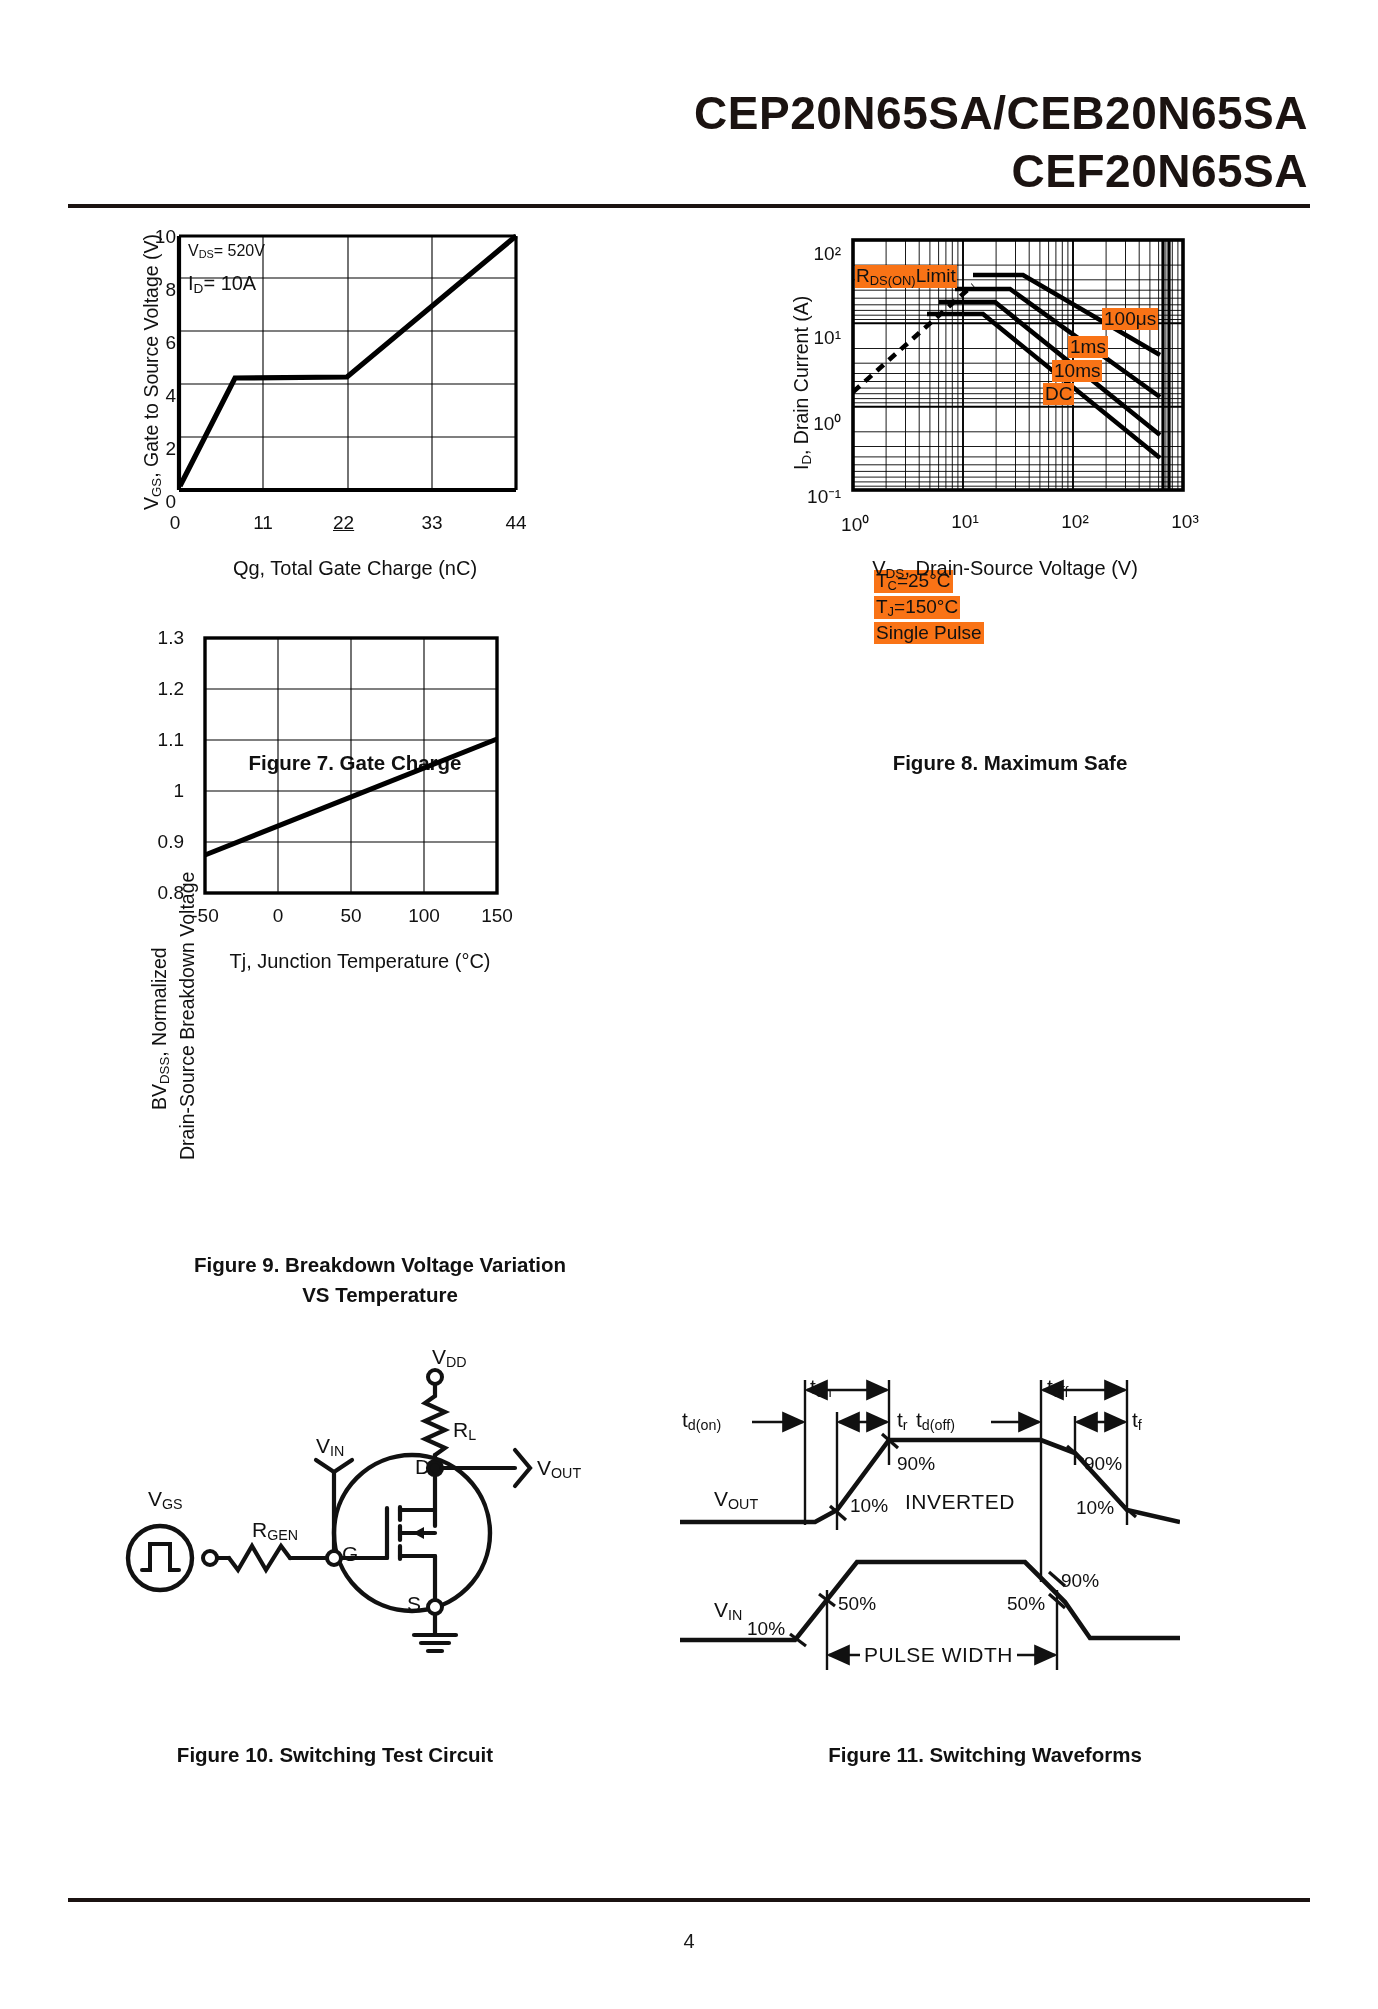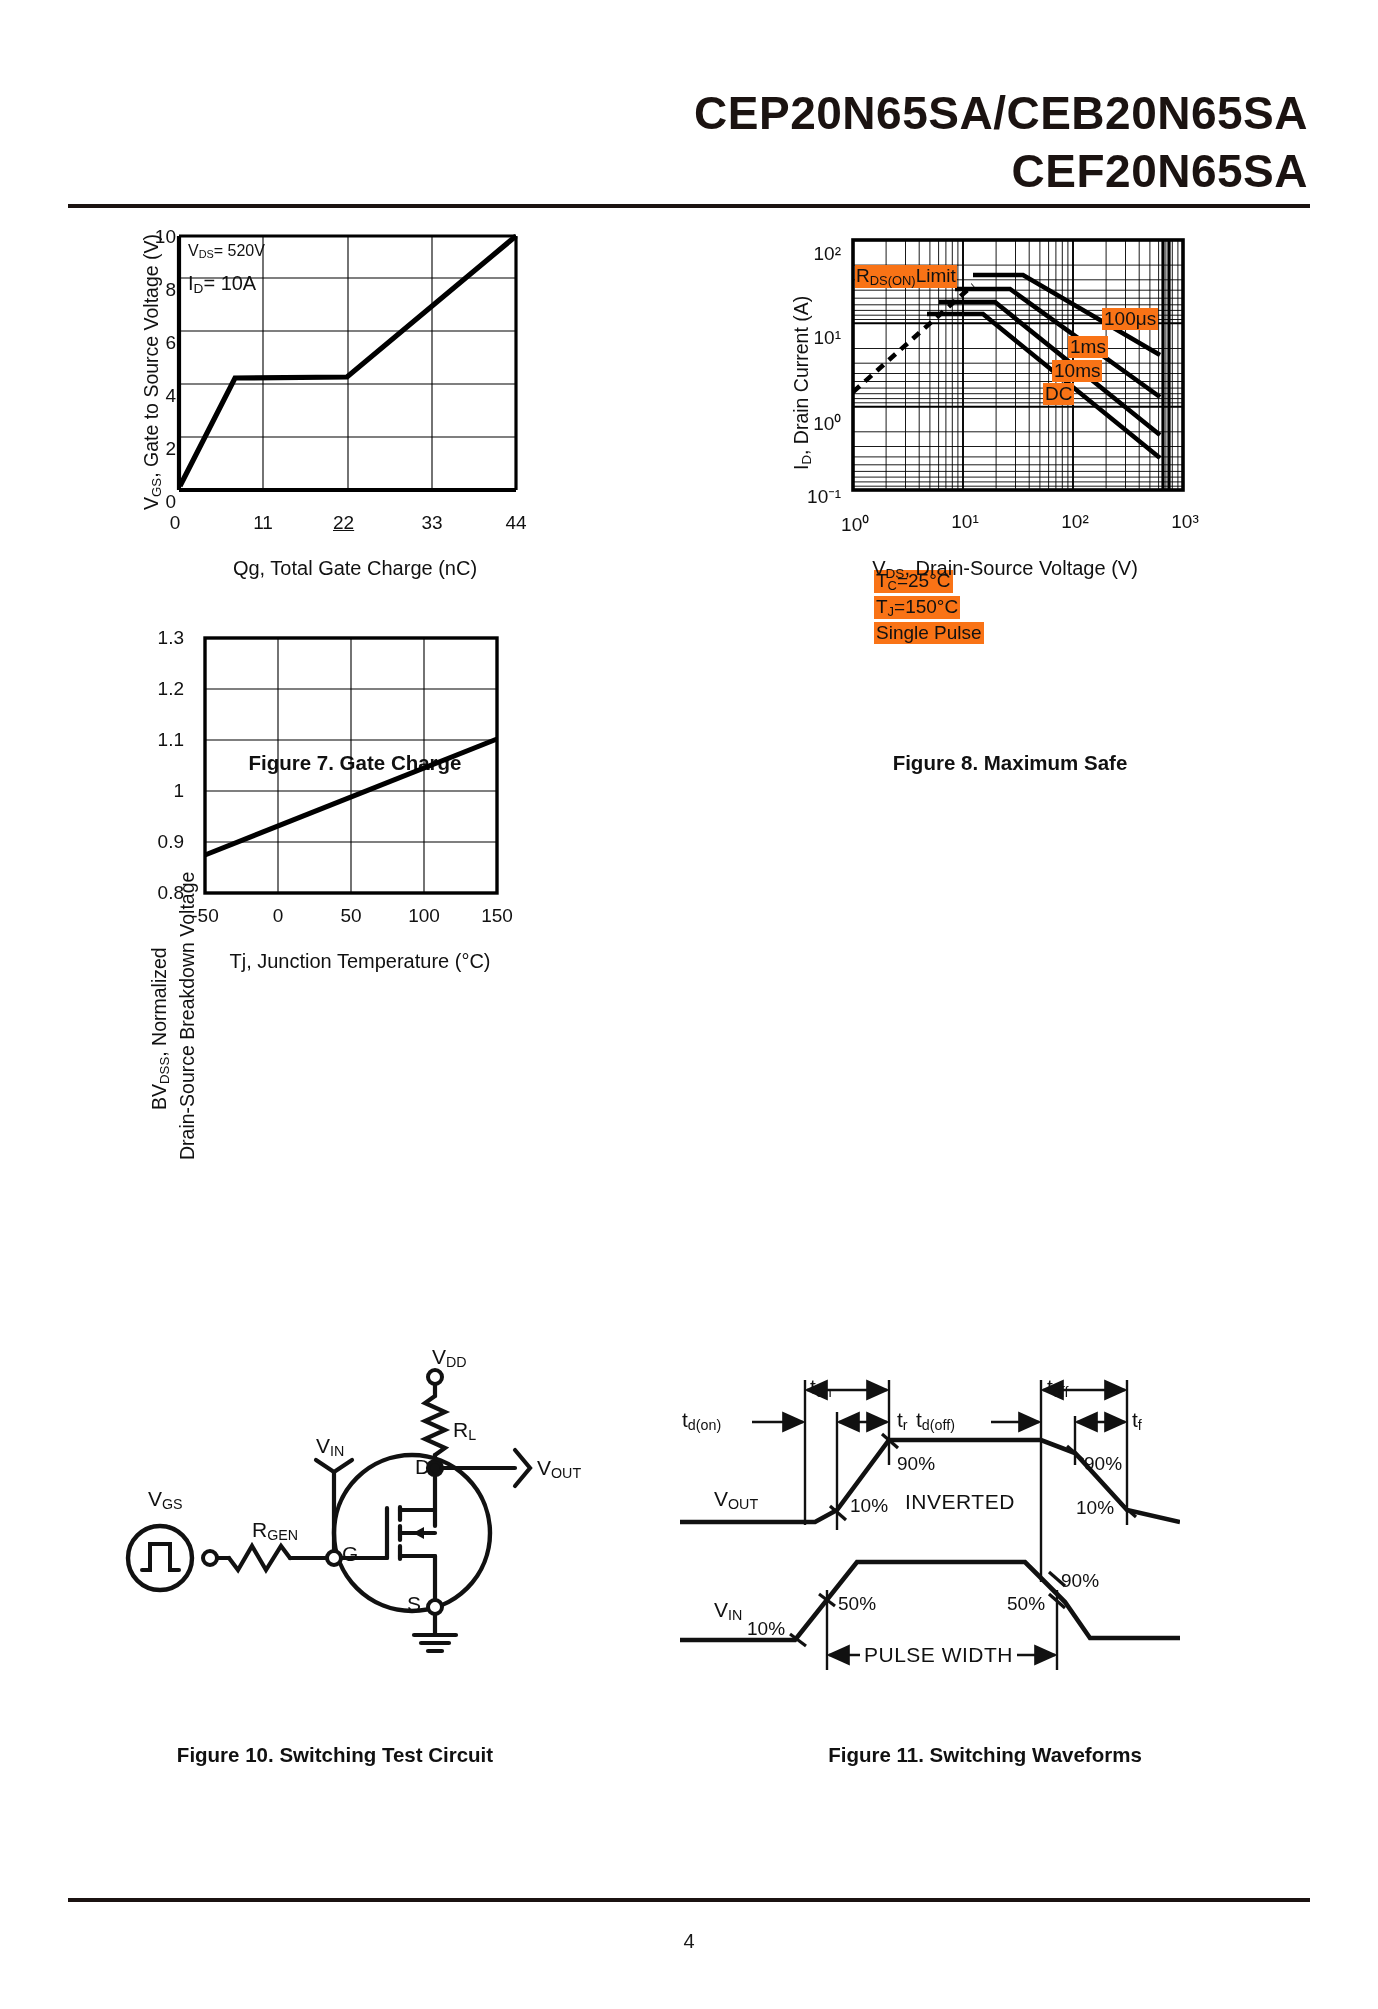--- a/index.html
+++ b/index.html
@@ -257,20 +257,22 @@
 
     <div class="tick" style="left:180px;top:905px;width:50px;text-align:center;">-50</div>
     <div class="tick" style="left:253px;top:905px;width:50px;text-align:center;">0</div>
     <div class="tick" style="left:326px;top:905px;width:50px;text-align:center;">50</div>
     <div class="tick" style="left:399px;top:905px;width:50px;text-align:center;">100</div>
     <div class="tick" style="left:472px;top:905px;width:50px;text-align:center;">150</div>
 
     <div class="axlbl" style="left:150px;top:950px;width:420px;">Tj, Junction Temperature (°C)</div>
 
     <div class="cap" style="left:130px;top:1250px;width:500px;">
+      <div>Figure 9. Breakdown Voltage Variation</div>
+      <div>VS Temperature</div>
     </div>
   </div>
 
   <div>
     <svg width="480" height="340" style="position:absolute;left:100px;top:1330px;">
       <g stroke="#111" stroke-width="4.2" fill="none" stroke-linecap="round">
 
         <circle cx="335" cy="1 7" r="0"></circle>
         <circle cx="335" cy="47" r="7" fill="#fff" stroke="#111" stroke-width="4"></circle>
         <line x1="335" y1="54" x2="335" y2="66"></line>

